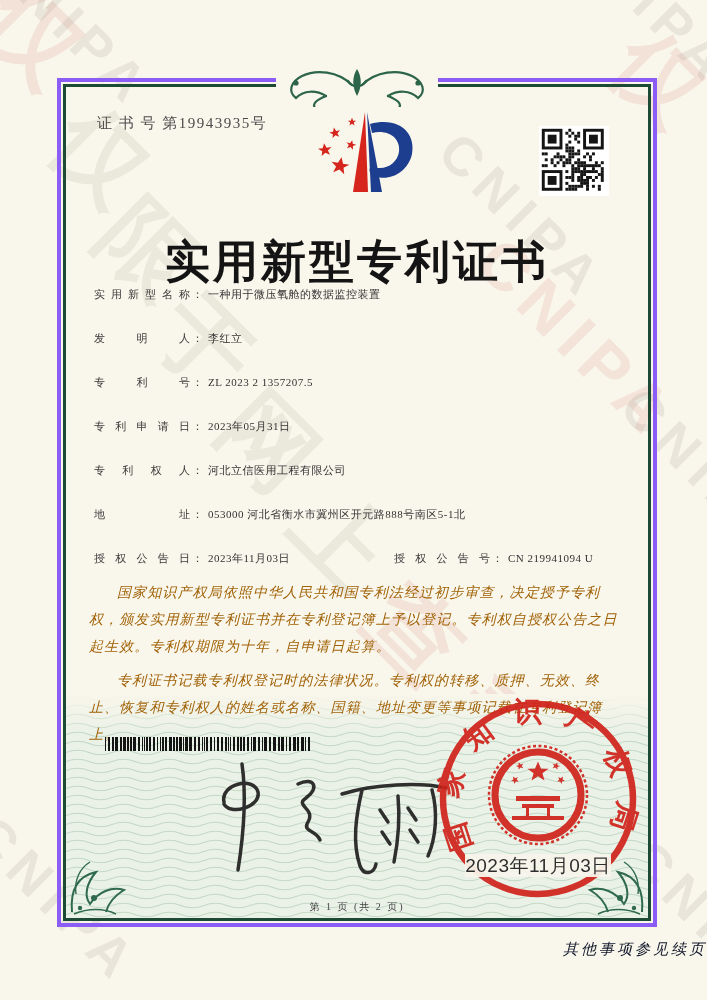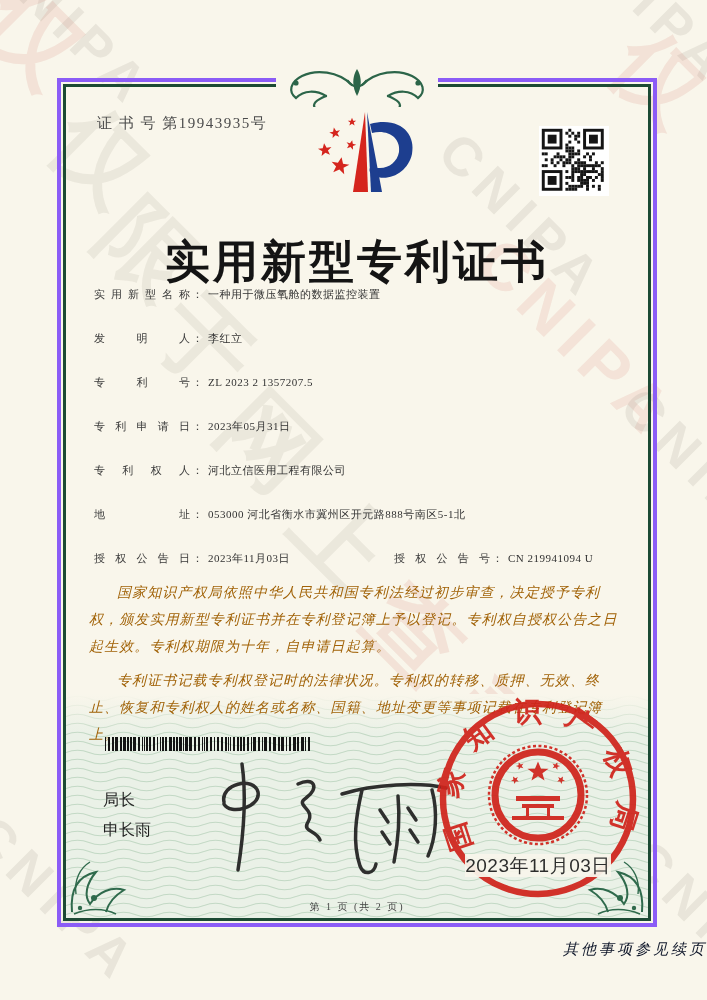--- a/index.html
+++ b/index.html
@@ -383,24 +383,20 @@
         <rect x="178" y="0" width="3" height="14" fill="#141414"></rect>
         <rect x="183" y="0" width="1" height="14" fill="#141414"></rect>
         <rect x="186" y="0" width="2" height="14" fill="#141414"></rect>
         <rect x="190" y="0" width="3" height="14" fill="#141414"></rect>
         <rect x="194" y="0" width="2" height="14" fill="#141414"></rect>
         <rect x="198" y="0" width="3" height="14" fill="#141414"></rect>
         <rect x="202" y="0" width="1" height="14" fill="#141414"></rect>
         <rect x="205" y="0" width="2" height="14" fill="#141414"></rect>
       </svg>
 
-    <div class="signatory">
-      <div>局长</div>
-      <div>申长雨</div>
-    </div>
 
     <svg class="signature" width="270" height="135" viewBox="0 0 270 135">
       <g fill="none" stroke="#1b1b1b" stroke-width="3.5" stroke-linecap="round" opacity="0.9">
         <path d="M30,52 C26,34 60,26 64,42 C67,57 36,66 30,54"></path>
         <path d="M48,14 C52,42 50,82 44,120"></path>
         <path d="M104,34 C120,26 126,38 112,48 C100,56 122,58 114,72 C108,82 122,80 126,90"></path>
         <path d="M148,44 C180,34 226,32 252,38"></path>
         <path d="M168,40 C162,66 158,92 166,116 C170,126 180,124 182,114"></path>
         <path d="M238,40 C244,62 242,88 234,106"></path>
         <path d="M204,46 C206,68 204,92 200,112"></path>

